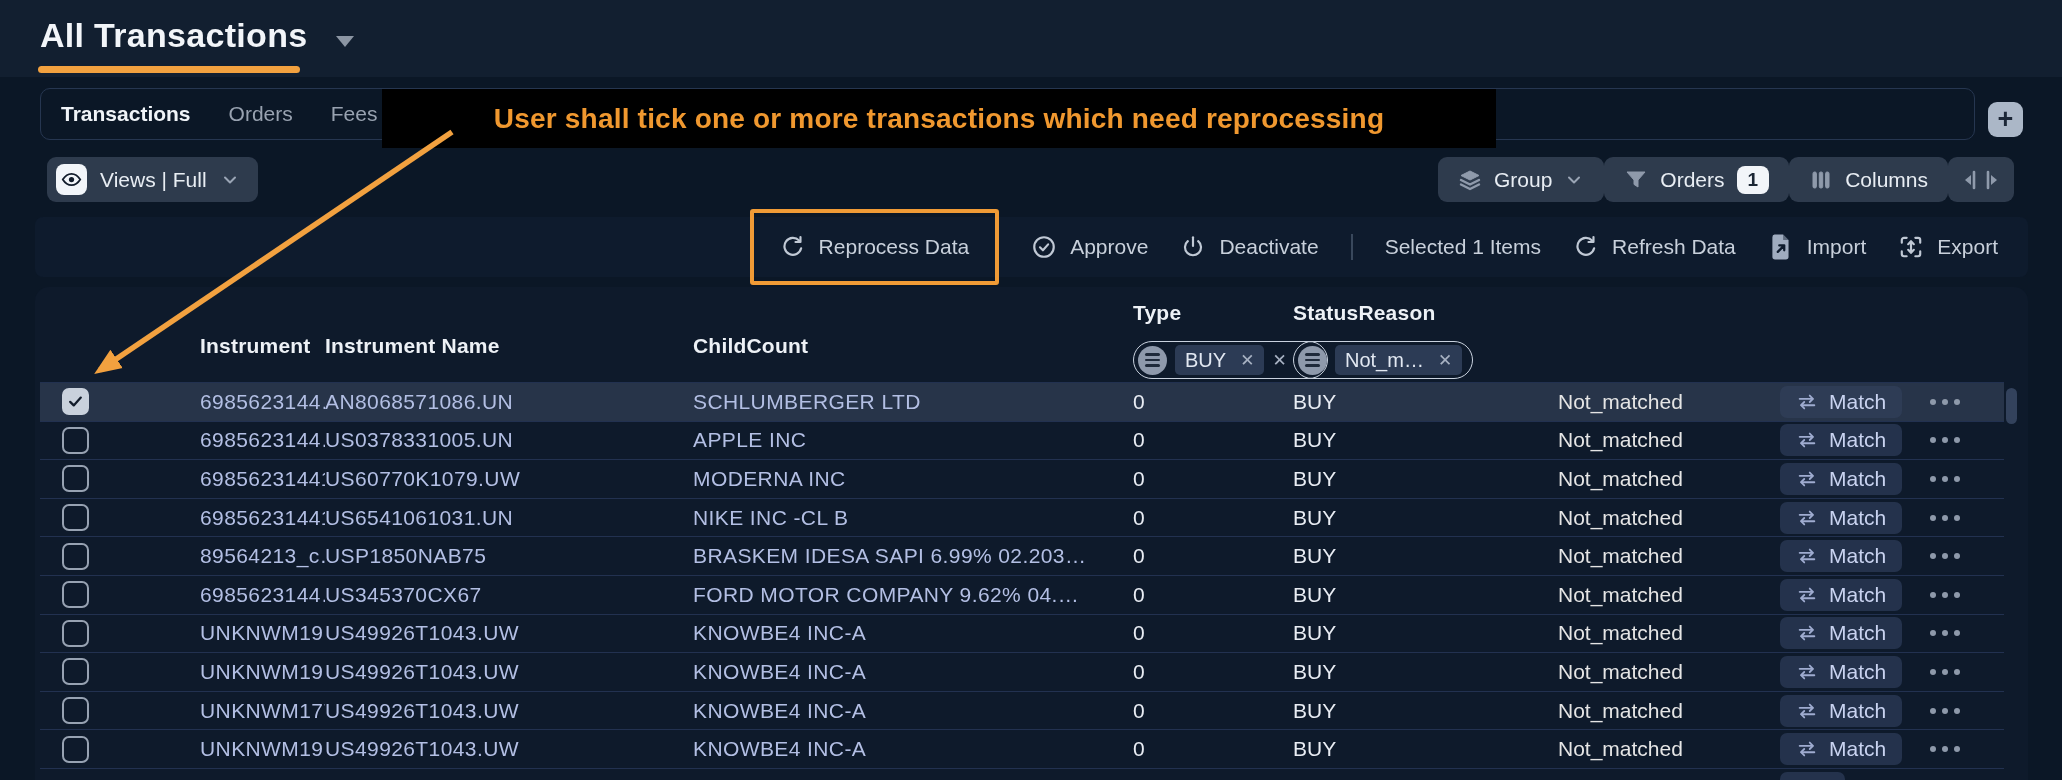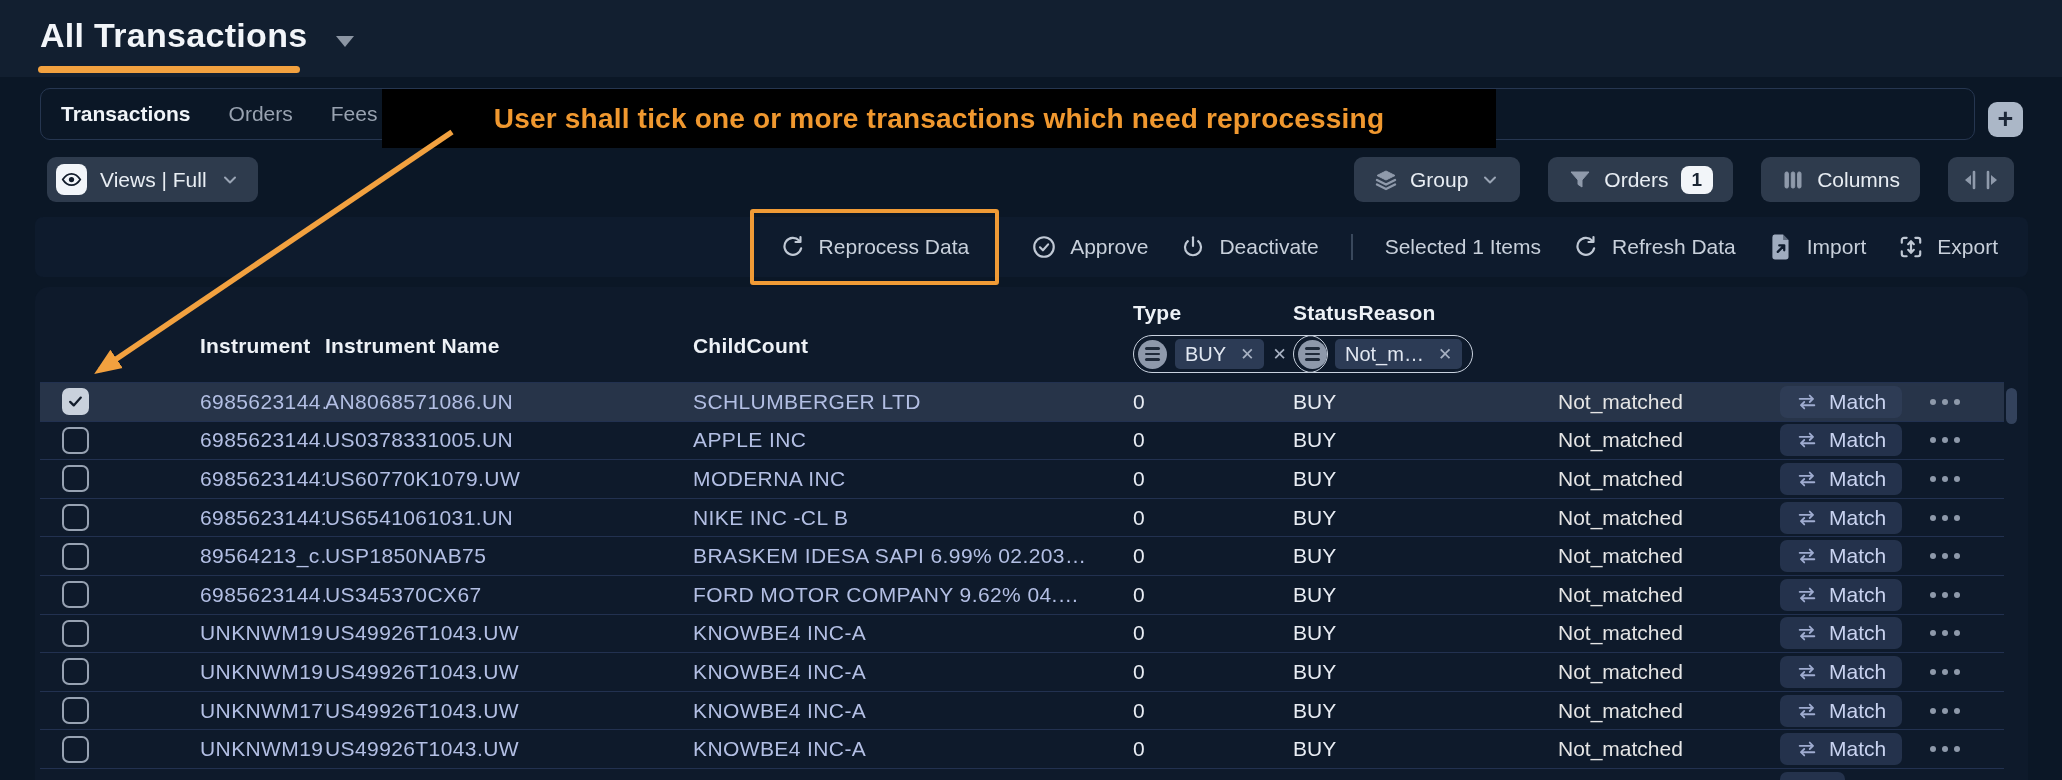--- a/index.html
+++ b/index.html
@@ -34,40 +34,40 @@
 
   
   .annotation{position:absolute;left:382px;top:89px;width:1114px;height:59px;background:#000;z-index:40;display:flex;align-items:center;justify-content:center;}
   .annotation span{color:#F0982F;font-size:28px;font-weight:700;letter-spacing:.2px;}
 
   
   .views-btn{position:absolute;left:47px;top:157px;height:45px;background:var(--btn-bg);border-radius:9px;display:flex;align-items:center;gap:13px;padding:0 18px 0 9px;box-sizing:border-box;}
   .eye-tile{width:31px;height:31px;background:#F2F5F9;border-radius:8px;display:flex;align-items:center;justify-content:center;}
   .ctrl-label{font-size:21px;color:#E8EDF3;}
   .chev{width:20px;height:20px;stroke:#9AA5B5;stroke-width:2.4;fill:none;stroke-linecap:round;stroke-linejoin:round;}
-  .right-cluster{position:absolute;right:48px;top:157px;height:45px;display:flex;gap:28px;align-items:center;}
+  .right-cluster{position:absolute;right:48px;top:157px;height:45px;display:flex;align-items:center;}
   .ctrl-btn{height:45px;background:var(--btn-bg);border-radius:9px;display:flex;align-items:center;gap:12px;padding:0 20px;box-sizing:border-box;}
   .ctrl-icon{width:24px;height:24px;fill:#8F9AAB;stroke:#8F9AAB;}
   .badge{background:#F2F5F9;color:#1B2634;font-size:19px;font-weight:700;border-radius:8px;padding:3px 11px;}
 
   
   .toolbar{position:absolute;left:35px;top:217px;width:1993px;height:60px;background:var(--panel);border-radius:8px;display:flex;align-items:center;justify-content:flex-end;gap:32px;padding-right:30px;box-sizing:border-box;}
   .tb-item{display:flex;align-items:center;gap:13px;color:#C8D0DB;font-size:21px;white-space:nowrap;}
   .tb-icon{width:26px;height:26px;stroke:#C0C9D5;fill:none;stroke-width:2;stroke-linecap:round;stroke-linejoin:round;}
   .hl-box{border:4px solid #F09B36;border-radius:3px;height:76px;display:flex;align-items:center;padding:0 26px;box-sizing:border-box;}
   .tb-sep{width:2px;height:26px;background:#39485C;}
 
   
   .grid-panel{position:absolute;left:35px;top:287px;width:1993px;height:493px;background:var(--grid-bg);border-radius:14px 14px 0 0;overflow:hidden;}
   .gridgrid{display:grid;grid-template-columns:160px 125px 368px 440px 160px 265px 222px 132px 92px;margin-left:5px;width:1964px;}
   .grid-header{height:95px;align-items:stretch;}
   .hcell{display:flex;flex-direction:column;justify-content:flex-end;padding-bottom:24px;box-sizing:border-box;}
   .hlabel{font-size:21px;font-weight:700;color:#EDF1F6;letter-spacing:.2px;}
   .hcell.with-pill{justify-content:flex-start;padding-top:14px;padding-bottom:0;}
-  .hcell.with-pill .hlabel{margin-bottom:10px;}
+  .hcell.with-pill .hlabel{margin-bottom:16px;}
   .filter-pill{height:38px;border:1.5px solid #C9D2DF;border-radius:19px;display:flex;align-items:center;gap:8px;padding:0 10px 0 4px;box-sizing:border-box;width:max-content;}
   .pill-circle{width:29px;height:29px;border-radius:50%;background:#8E99AB;display:flex;flex-direction:column;justify-content:center;align-items:center;gap:3px;}
   .pill-circle i{display:block;width:15px;height:2.5px;background:#1F2A3A;border-radius:2px;}
   .chip{background:#2C3B55;border-radius:5px;height:30px;display:flex;align-items:center;gap:14px;padding:0 10px;}
   .chip .chip-text{color:#E2E8F2;font-size:20px;}
   .x{color:#A7B1C2;font-size:17px;line-height:1;}
   .pill-tri{width:0;height:0;border-left:9px solid transparent;border-right:9px solid transparent;border-top:10px solid #97A2B3;margin-left:4px;}
 
   
   .row{height:38.6px;align-items:center;border-top:1px solid var(--row-border);box-sizing:border-box;background:transparent;}

